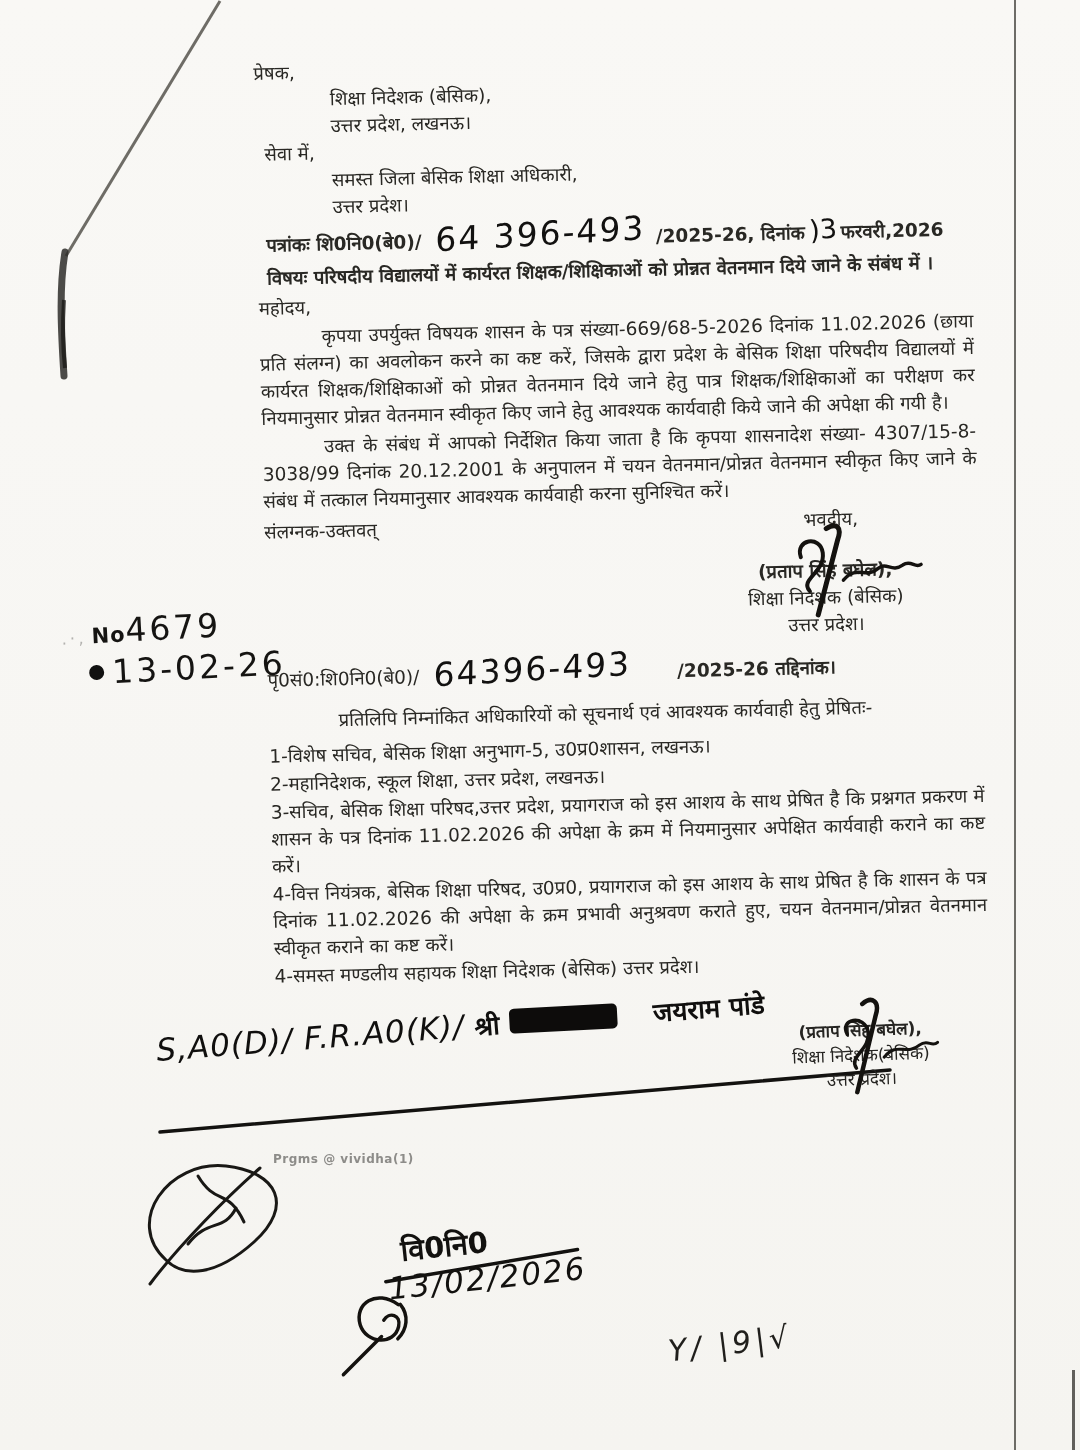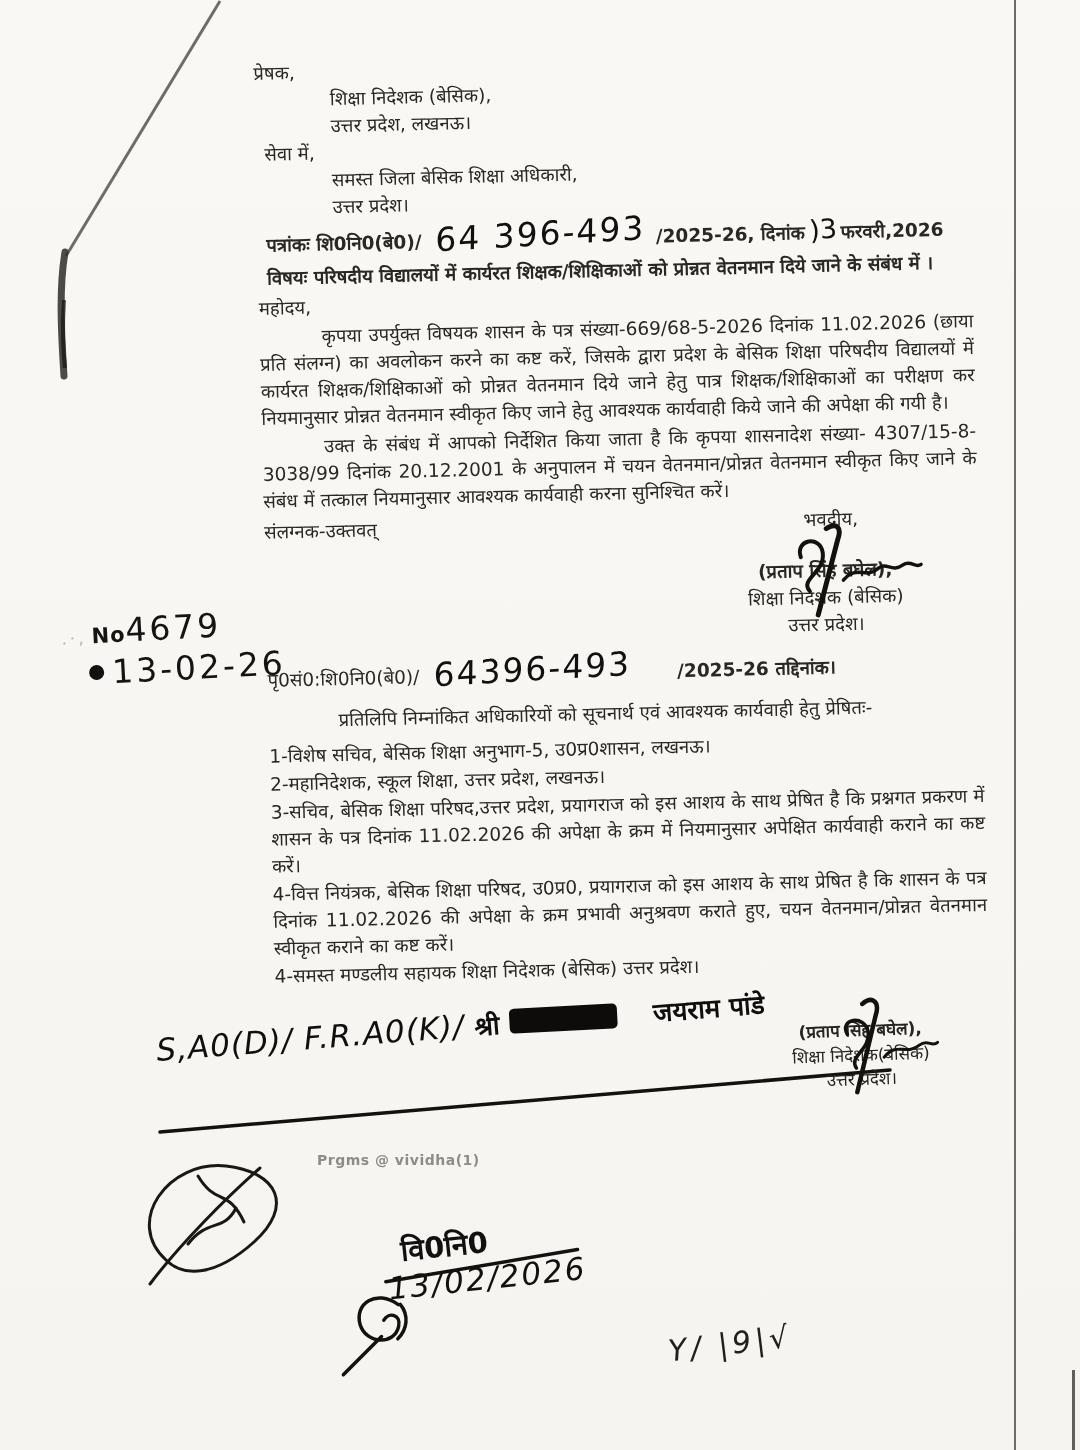--- a/index.html
+++ b/index.html
@@ -45,21 +45,21 @@
   .stamp .no{font-size:21px;font-weight:600;letter-spacing:1px;}
   .stamp .big{font-size:33px;font-weight:500;letter-spacing:3px;}
   .stamp-row2{margin-top:2px;padding-left:26px;display:flex;align-items:center;gap:8px;}
   .ink-dot{width:15px;height:15px;border-radius:50%;background:#111;display:inline-block;}
   .routing{position:absolute;left:158px;top:1032px;width:760px;transform:rotate(-4.5deg);transform-origin:0 100%;display:flex;align-items:baseline;gap:10px;white-space:nowrap;color:#100f0e;}
   .routing .lat{font-size:31px;font-style:italic;font-weight:500;letter-spacing:1px;}
   .routing .dev{font-size:26px;font-weight:600;}
   .blob{display:inline-block;width:108px;height:25px;background:#0d0c0b;border-radius:5px;transform:rotate(1.5deg);align-self:center;}
   .sig2block{position:absolute;left:742px;top:1018px;width:238px;text-align:center;font-size:17px;line-height:24.5px;transform:rotate(-2deg);}
   .sig2block .nm{font-weight:700;}
-  .footer-tiny{position:absolute;left:273px;top:1152px;font-size:14px;color:#8d8c89;letter-spacing:.5px;font-weight:600;margin-left:44px;}
+  .footer-tiny{position:absolute;left:273px;top:1152px;font-size:12px;color:#8d8c89;letter-spacing:.5px;font-weight:600;}
   .vini{position:absolute;left:372px;top:1222px;transform:rotate(-6deg);color:#12110f;}
   .vini .l1{font-size:29px;font-weight:600;padding-left:30px;}
   .vini .l2{font-size:31px;font-weight:500;letter-spacing:2px;padding-left:14px;font-style:italic;}
   .corner-mark{position:absolute;left:668px;top:1326px;transform:rotate(-7deg);font-size:30px;font-style:italic;color:#201f1c;letter-spacing:4px;}
   svg{display:block;}
 </style>
 </head>
 <body>
 
 <div class="page">

